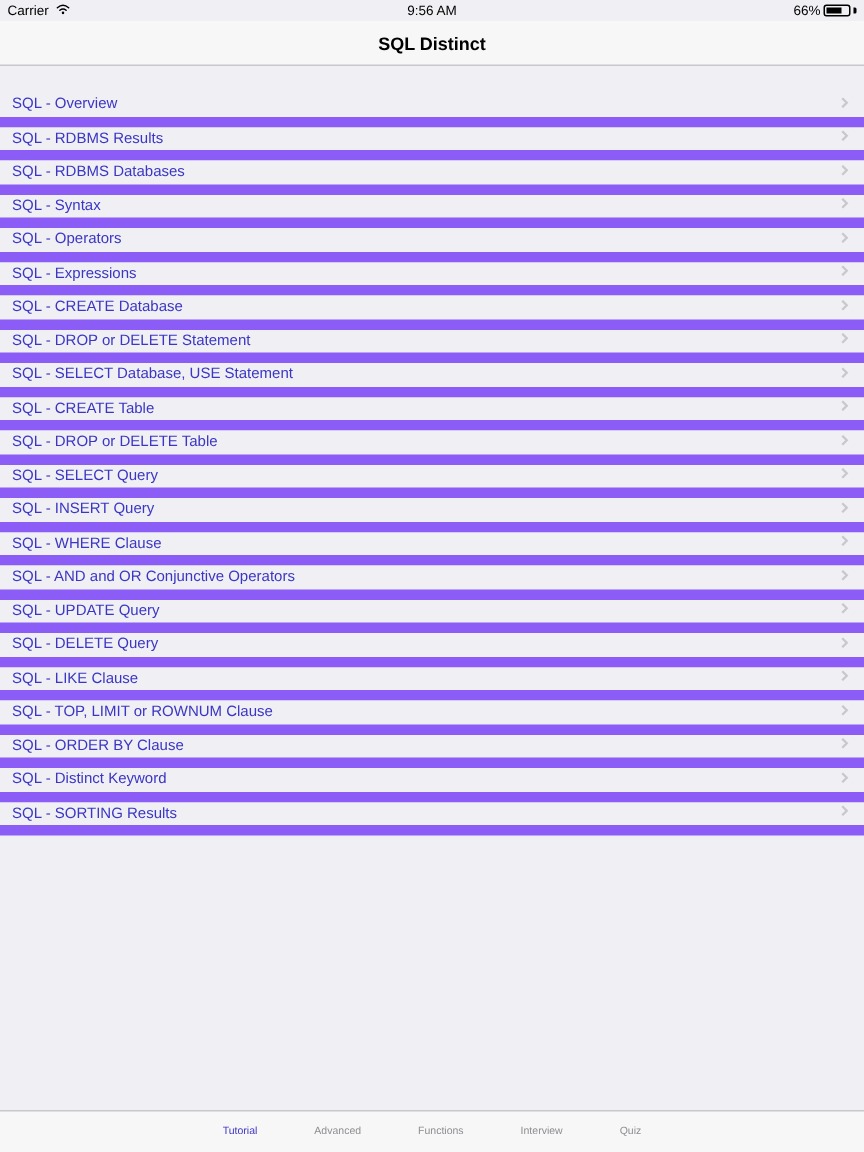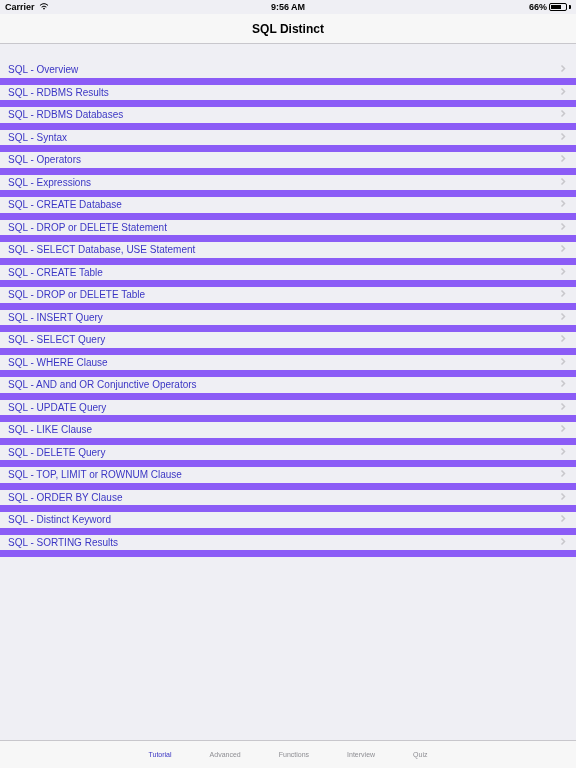--- a/index.html
+++ b/index.html
@@ -12,21 +12,20 @@
       position: relative;
     }
     .status-bar {
       height: 14px;
       display: flex;
       justify-content: space-between;
       align-items: center;
       padding: 0 5px;
       font-size: 9px;
       background: #efeff4;
-      font-weight: bold;
     }
     .status-left, .status-right {
       display: flex;
       align-items: center;
       gap: 4px;
     }
     .status-center {
       position: absolute;
       left: 50%;
       transform: translateX(-50%);
@@ -180,57 +179,57 @@
           <path d="M2 2 L6 6 L2 10"></path>
         </svg></span>
     </div>
     <div class="list-item">
       <span>SQL - DROP or DELETE Table</span>
       <span class="chevron"><svg viewBox="0 0 8 12">
           <path d="M2 2 L6 6 L2 10"></path>
         </svg></span>
     </div>
     <div class="list-item">
+      <span>SQL - SELECT Query</span>
+      <span class="chevron"><svg viewBox="0 0 8 12">
+          <path d="M2 2 L6 6 L2 10"></path>
+        </svg></span>
+    </div>
+    <div class="list-item">
       <span>SQL - INSERT Query</span>
       <span class="chevron"><svg viewBox="0 0 8 12">
           <path d="M2 2 L6 6 L2 10"></path>
         </svg></span>
     </div>
     <div class="list-item">
-      <span>SQL - SELECT Query</span>
-      <span class="chevron"><svg viewBox="0 0 8 12">
-          <path d="M2 2 L6 6 L2 10"></path>
-        </svg></span>
-    </div>
-    <div class="list-item">
       <span>SQL - WHERE Clause</span>
       <span class="chevron"><svg viewBox="0 0 8 12">
           <path d="M2 2 L6 6 L2 10"></path>
         </svg></span>
     </div>
     <div class="list-item">
       <span>SQL - AND and OR Conjunctive Operators</span>
       <span class="chevron"><svg viewBox="0 0 8 12">
           <path d="M2 2 L6 6 L2 10"></path>
         </svg></span>
     </div>
     <div class="list-item">
       <span>SQL - UPDATE Query</span>
       <span class="chevron"><svg viewBox="0 0 8 12">
           <path d="M2 2 L6 6 L2 10"></path>
         </svg></span>
     </div>
     <div class="list-item">
+      <span>SQL - DELETE Query</span>
+      <span class="chevron"><svg viewBox="0 0 8 12">
+          <path d="M2 2 L6 6 L2 10"></path>
+        </svg></span>
+    </div>
+    <div class="list-item">
       <span>SQL - LIKE Clause</span>
-      <span class="chevron"><svg viewBox="0 0 8 12">
-          <path d="M2 2 L6 6 L2 10"></path>
-        </svg></span>
-    </div>
-    <div class="list-item">
-      <span>SQL - DELETE Query</span>
       <span class="chevron"><svg viewBox="0 0 8 12">
           <path d="M2 2 L6 6 L2 10"></path>
         </svg></span>
     </div>
     <div class="list-item">
       <span>SQL - TOP, LIMIT or ROWNUM Clause</span>
       <span class="chevron"><svg viewBox="0 0 8 12">
           <path d="M2 2 L6 6 L2 10"></path>
         </svg></span>
     </div>

